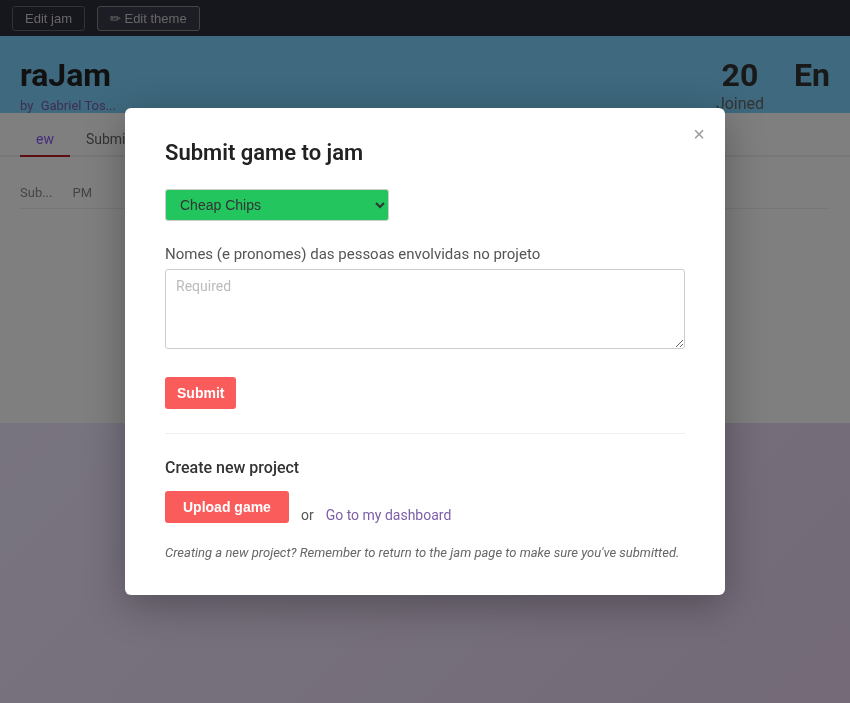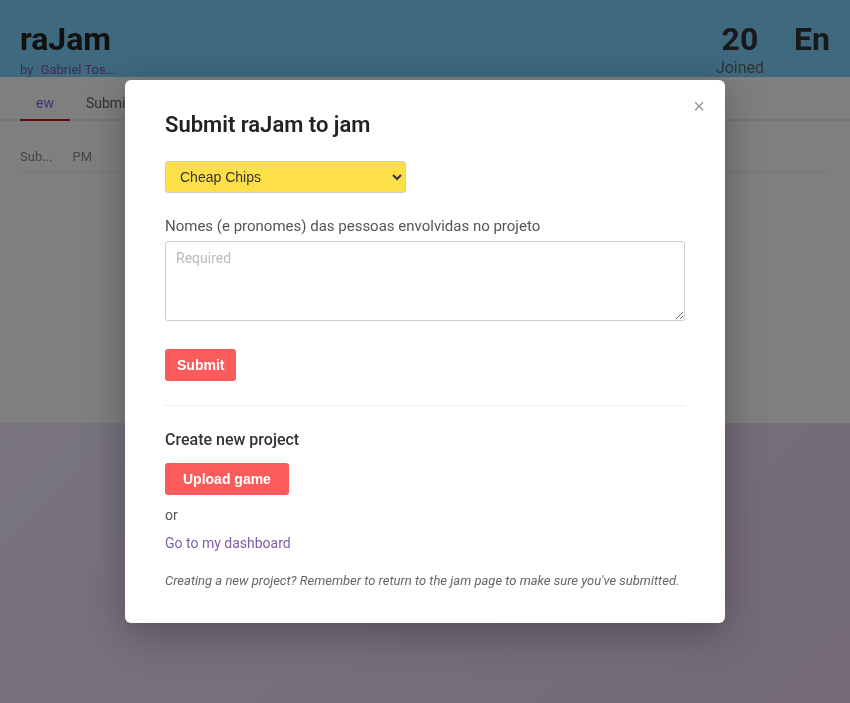--- a/index.html
+++ b/index.html
@@ -191,27 +191,27 @@
 
     .form-label {
       display: block;
       font-size: 15px;
       color: #555;
       margin-bottom: 6px;
       margin-top: 24px;
     }
 
     .form-select {
-      width: 241px;
+      width: 224px;
       padding: 6px 10px;
       border: 1px solid #ccc;
       border-radius: 3px;
       font-size: 14px;
       color: #333;
-      background: #fde047;
+      background: #22c55e;
       appearance: auto;
       cursor: pointer;
     }
 
     .form-textarea {
       width: 100%;
       height: 80px;
       padding: 8px 10px;
       border: 1px solid #ccc;
       border-radius: 3px;
@@ -240,25 +240,24 @@
       border-top: 1px solid #eee;
       margin: 24px 0;
     }
 
     .create-section {
       margin-top: 12px;
     }
 
     .create-row {
       display: flex;
-      align-items: flex-start;
+      align-items: flex-end;
       gap: 12px;
       margin-top: 14px;
       margin-bottom: 20px;
-      flex-direction: column;
     }
 
     .btn-upload {
       background: #fa5c5c;
       color: #fff;
       border: none;
       padding: 8px 18px;
       border-radius: 3px;
       font-size: 14px;
       font-weight: 600;
@@ -280,20 +279,24 @@
       font-size: 13px;
       color: #666;
       font-style: italic;
       line-height: 1.5;
     }
   </style>
 </head>
 <body>
 
 <div class="bg-page">
+  <div class="bg-top-bar">
+    <button class="bg-top-bar-btn">Edit jam</button>
+    <button class="bg-top-bar-btn active">✏ Edit theme</button>
+  </div>
   <div class="bg-header">
     <div>
       <div class="bg-title">raJam</div>
       <div class="bg-subtitle">
         <span>by</span>
         <a style="color:#7b5ea7;text-decoration:none;margin-left:4px;">Gabriel Tos...</a>
       </div>
     </div>
     <div class="bg-stats">
       <div>
@@ -316,21 +319,21 @@
       <span>PM</span>
     </div>
   </div>
   <div class="bg-image">
     <div class="bg-image-text">Caneta &amp; Dane!</div>
   </div>
 </div>
 
 <div class="overlay">
   <div class="modal">
-    <h2 class="modal-title">Submit raJam to jam</h2>
+    <h2 class="modal-title">Submit game to jam</h2>
     <button class="modal-close">×</button>
 
     
     <div class="form-group">
       <select class="form-select">
         <option>Cheap Chips</option>
       </select>
     </div>
 
     

